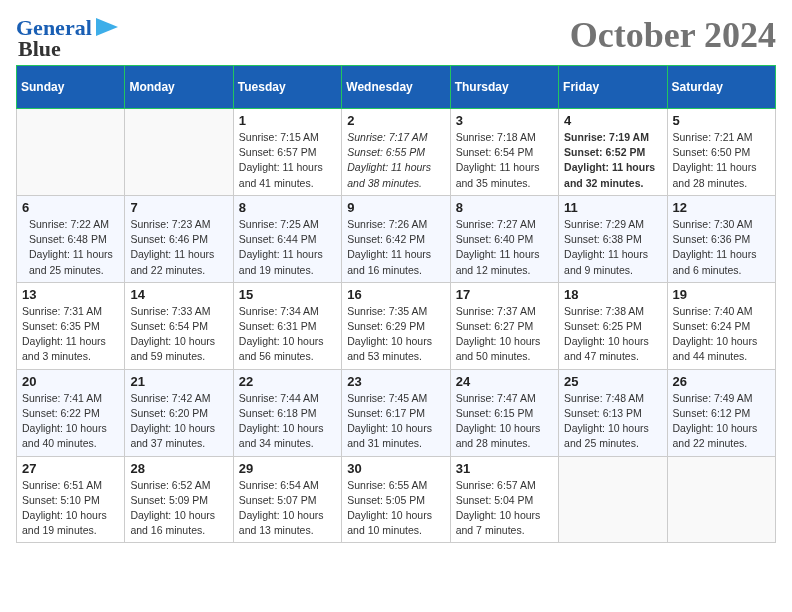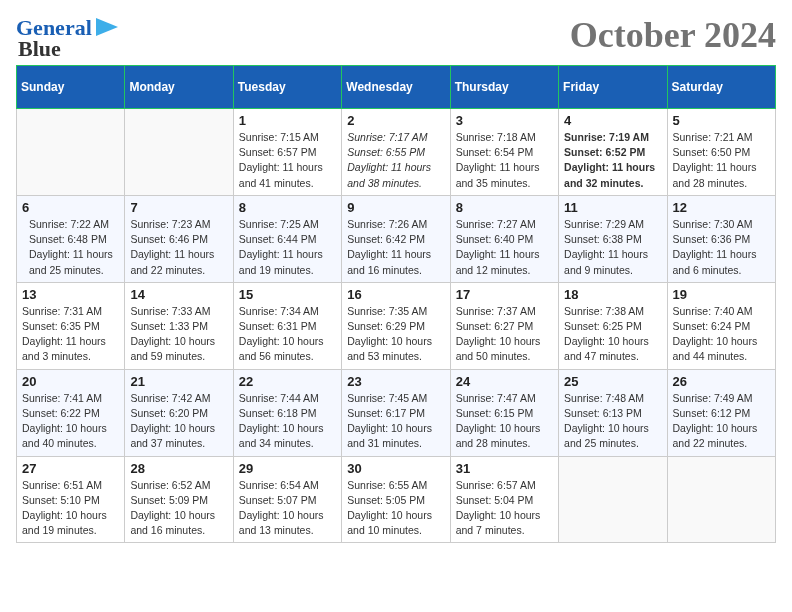--- a/index.html
+++ b/index.html
@@ -201,21 +201,21 @@
       <tr>
         <td>
           <span class="day-number">13</span>
           <div class="day-info" style="white-space: pre-line;">Sunrise: 7:31 AM
 Sunset: 6:35 PM
 Daylight: 11 hours and 3 minutes.</div>
         </td>
         <td>
           <span class="day-number">14</span>
           <div class="day-info" style="white-space: pre-line;">Sunrise: 7:33 AM
-Sunset: 1:33 PM
+Sunset: 6:54 PM
 Daylight: 10 hours and 59 minutes.</div>
         </td>
         <td>
           <span class="day-number">15</span>
           <div class="day-info" style="white-space: pre-line;">Sunrise: 7:34 AM
 Sunset: 6:31 PM
 Daylight: 10 hours and 56 minutes.</div>
         </td>
         <td>
           <span class="day-number">16</span>

